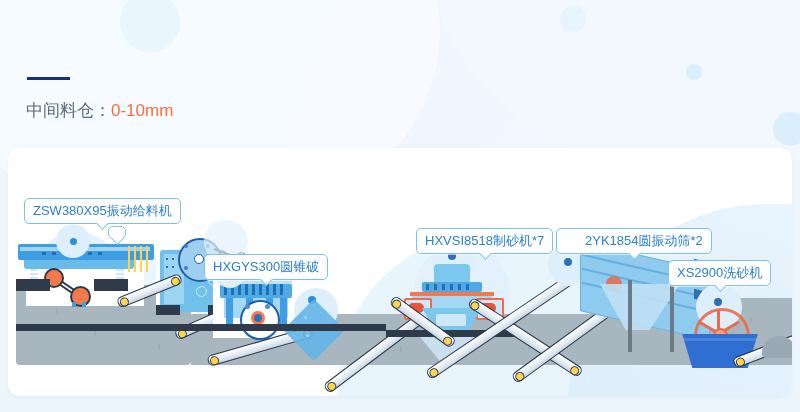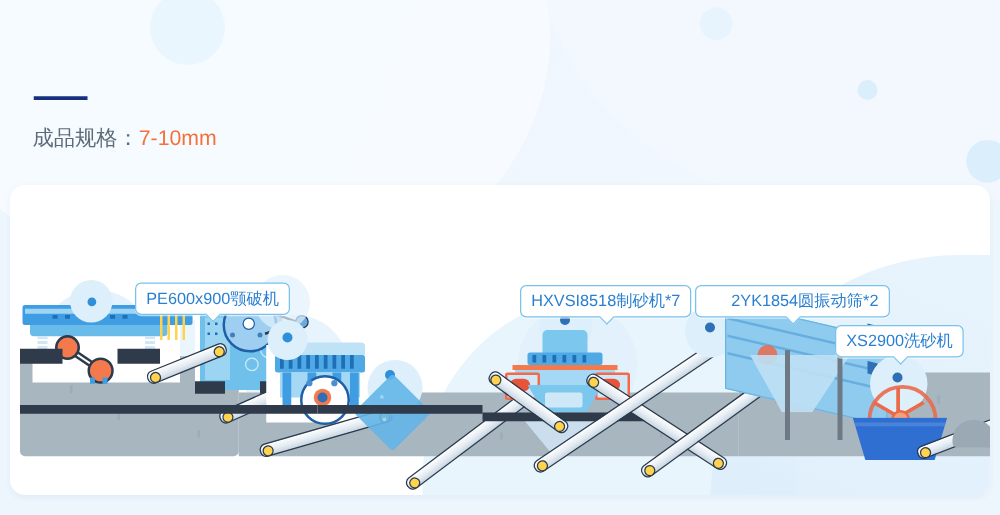--- a/index.html
+++ b/index.html
@@ -95,21 +95,21 @@
     <div class="hdr-curve c1"></div>
     <div class="hdr-curve c2"></div>
     <div class="dot d1"></div>
     <div class="dot d2"></div>
     <div class="dot d3"></div>
     <div class="dot d4"></div>
   </div>
 
   <div class="rule"></div>
   <div class="subtitle">
-    <span>成品规格：</span><span class="val">7-10mm</span>
+    <span>中间料仓：</span><span class="val">0-10mm</span>
   </div>
 
   <div class="card">
 
     <div class="scene">
 
       <div class="hill hill-a"></div>
       <div class="hill hill-b"></div>
       <div class="halo" style="left:24px;top:84px;width:90px;height:90px;"></div>
       <div class="halo" style="left:92px;top:96px;width:62px;height:62px;background:#eaf5fd;"></div>
@@ -305,26 +305,33 @@
         <span class="roll a"></span>
           <span class="roll b"></span>
       </div>
       <div style="position:absolute;left:754px;top:188px;width:34px;height:22px;background:#9aa9b4;border-radius:16px 16px 4px 4px;"></div>
 
       <div class="belt" style="left:110px;top:150px;width:66px;transform:rotate(-22deg);">
         <span class="roll a"></span>
           <span class="roll b"></span>
       </div>
 
+      <div class="chip" style="left:16px;top:50px;">
+        <span>ZSW380X95振动给料机</span>
+        <span class="caret"></span>
+      </div>
 
       <div class="chip" style="left:100px;top:78px;">
-        <span>PE600x900颚破机</span>
-        <span class="caret"></span>
-      </div>
-
+        <span class="caret"></span>
+      </div>
+
+      <div class="chip" style="left:196px;top:106px;">
+        <span>HXGYS300圆锥破</span>
+        <span class="caret"></span>
+      </div>
 
 
       <div class="chip" style="left:408px;top:80px;">
         <span>HXVSI8518制砂机*7</span>
         <span class="caret"></span>
       </div>
 
       <div class="chip" style="left:548px;top:80px;padding-left:28px;">
         <span>2YK1854圆振动筛*2</span>
         <span class="caret"></span>

